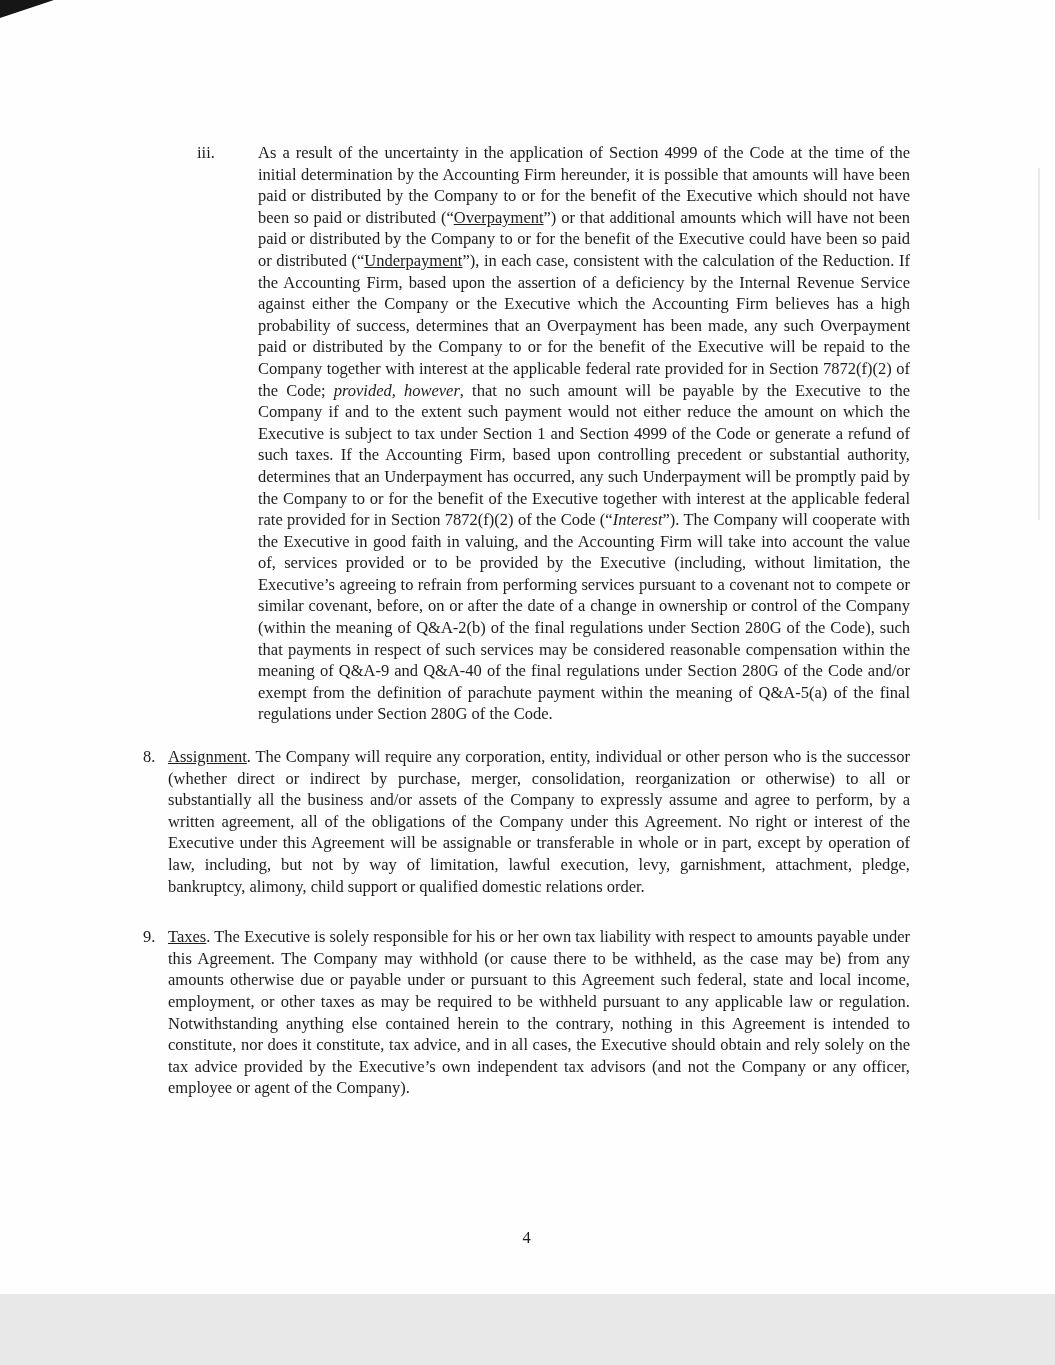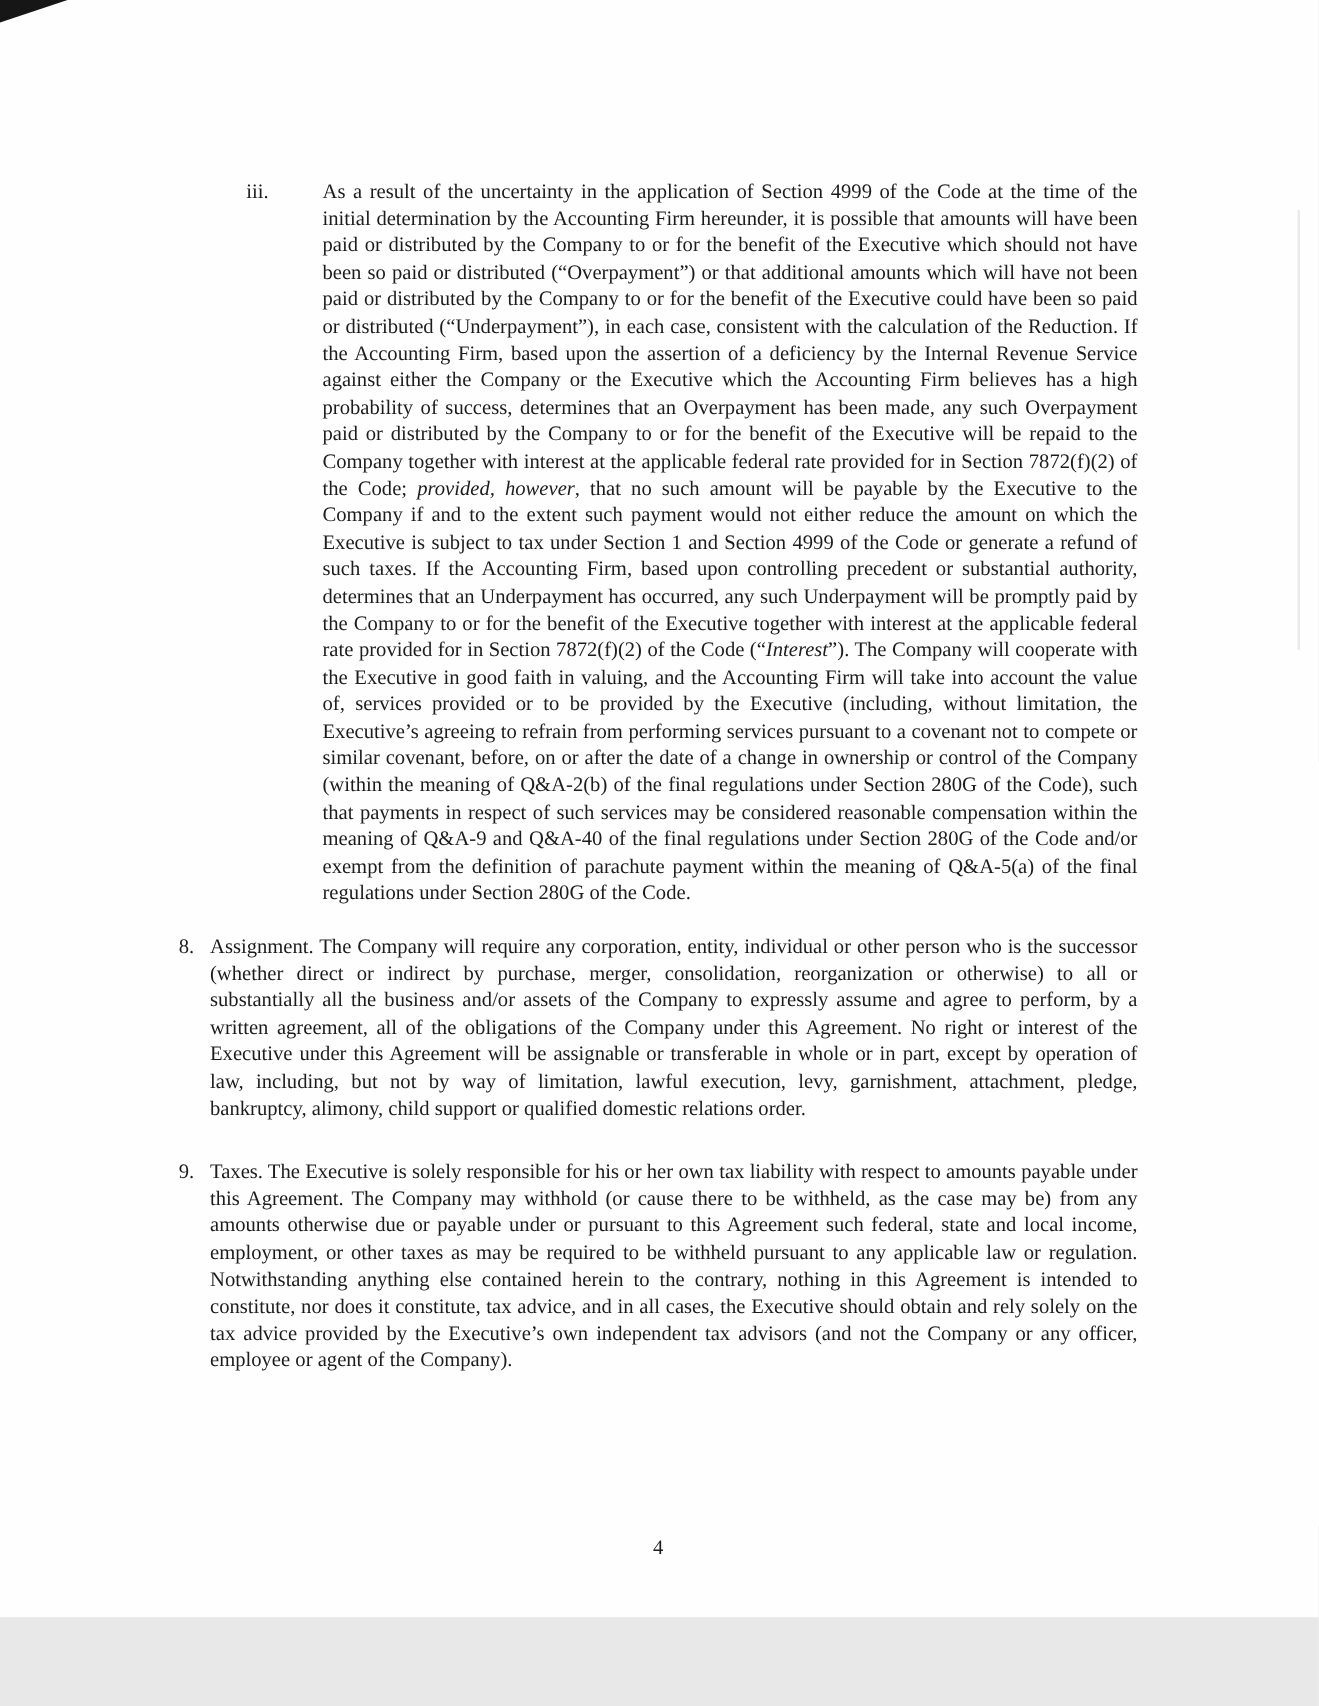--- a/index.html
+++ b/index.html
@@ -22,21 +22,21 @@
     line-height: 21.6px;
   }
   .para { position: relative; text-align: justify; }
   .para .marker { position: absolute; top: 0; }
   .p-iii .marker { left: 54px; }
   .p-iii .body { margin-left: 115px; }
   .p-num .marker { left: 0; }
   .p-num .body { margin-left: 25px; }
   .p-8 { margin-top: 21px; }
   .p-9 { margin-top: 29px; }
-  .u { }
+  .u { text-decoration: underline; }
   .i { font-style: italic; margin-top: 40px; }
   .page-number {
     position: absolute;
     top: 1228px;
     left: 143px;
     width: 767px;
     text-align: center;
     font-size: 16.5px;
   }
   .corner-artifact {

